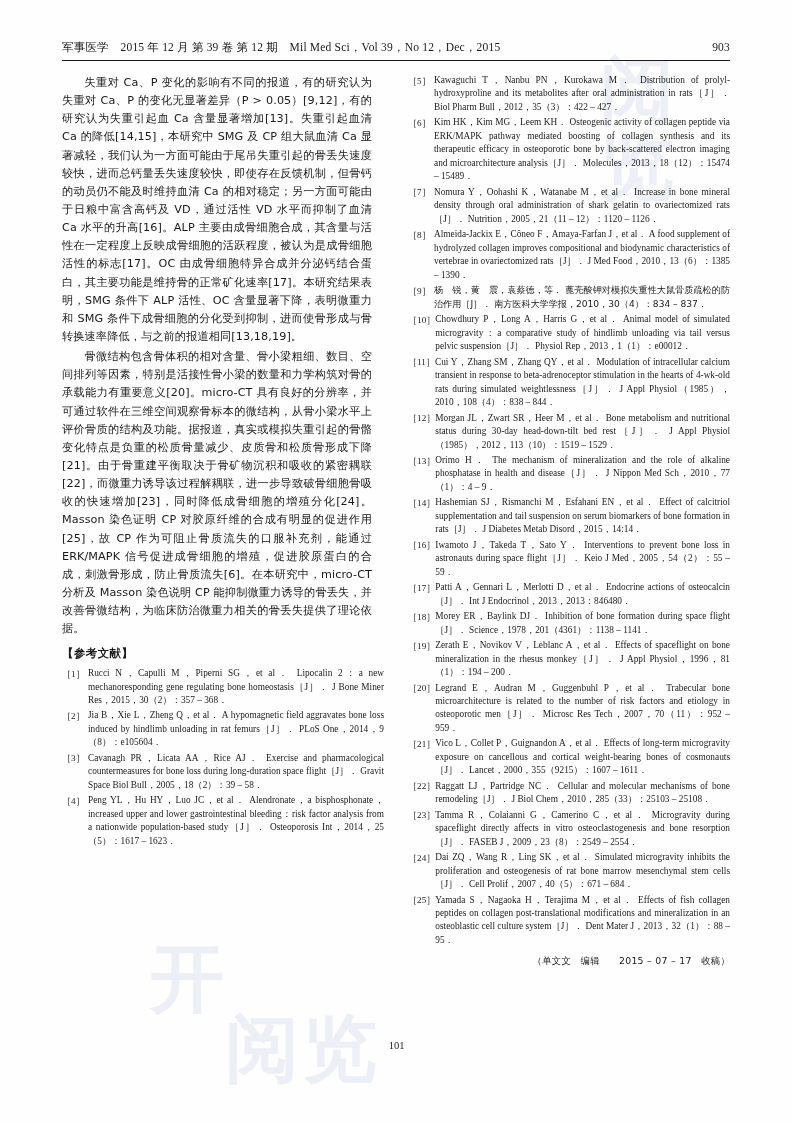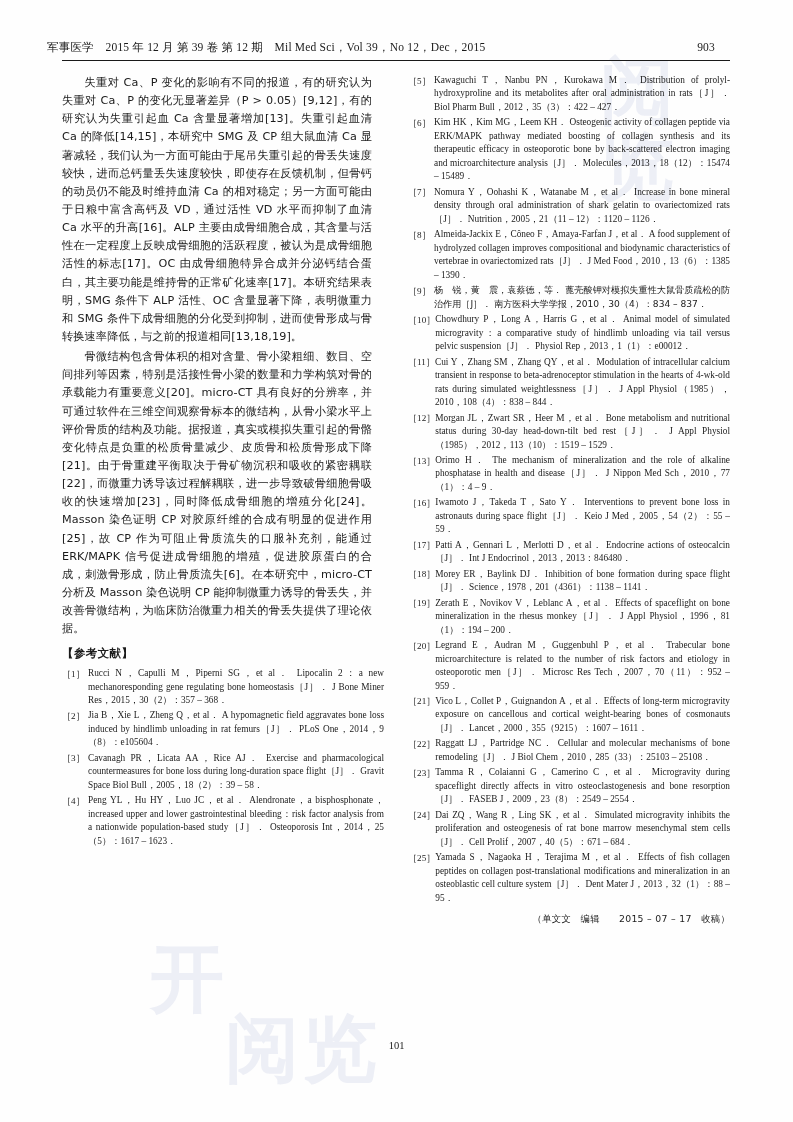--- a/index.html
+++ b/index.html
@@ -42,21 +42,21 @@
   .wm3 { left: 150px; top: 930px; }
   .wm4 { left: 225px; top: 1000px; }
 
   .content {
     position: relative;
     z-index: 2;
   }
   
   .header {
     position: absolute;
-    left: 47px;
+    left: 62px;
     top: 40px;
     width: 668px;
     display: flex;
     justify-content: space-between;
     align-items: baseline;
     font-size: 11.5px;
     letter-spacing: 0.2px;
   }
   .header .hleft { white-space: nowrap; }
   .header .hright { font-family: "Liberation Serif", serif; }
@@ -224,20 +224,24 @@
         </li>
         <li class="refitem">
           <span class="refnum">［12］</span>
           <span class="reftext">Morgan JL，Zwart SR，Heer M，et al． Bone metabolism and nutritional status during 30-day head-down-tilt bed rest［J］． J Appl Physiol（1985），2012，113（10）：1519 – 1529．</span>
         </li>
         <li class="refitem">
           <span class="refnum">［13］</span>
           <span class="reftext">Orimo H． The mechanism of mineralization and the role of alkaline phosphatase in health and disease［J］． J Nippon Med Sch，2010，77（1）：4 – 9．</span>
         </li>
         <li class="refitem">
+          <span class="refnum">［14］</span>
+          <span class="reftext">Hashemian SJ，Rismanchi M，Esfahani EN，et al． Effect of calcitriol supplementation and tail suspension on serum biomarkers of bone formation in rats［J］． J Diabetes Metab Disord，2015，14:14．</span>
+        </li>
+        <li class="refitem">
           <span class="refnum">［16］</span>
           <span class="reftext">Iwamoto J，Takeda T，Sato Y． Interventions to prevent bone loss in astronauts during space flight［J］． Keio J Med，2005，54（2）：55 – 59．</span>
         </li>
         <li class="refitem">
           <span class="refnum">［17］</span>
           <span class="reftext">Patti A，Gennari L，Merlotti D，et al． Endocrine actions of osteocalcin［J］． Int J Endocrinol，2013，2013：846480．</span>
         </li>
         <li class="refitem">
           <span class="refnum">［18］</span>
           <span class="reftext">Morey ER，Baylink DJ． Inhibition of bone formation during space flight［J］． Science，1978，201（4361）：1138 – 1141．</span>

